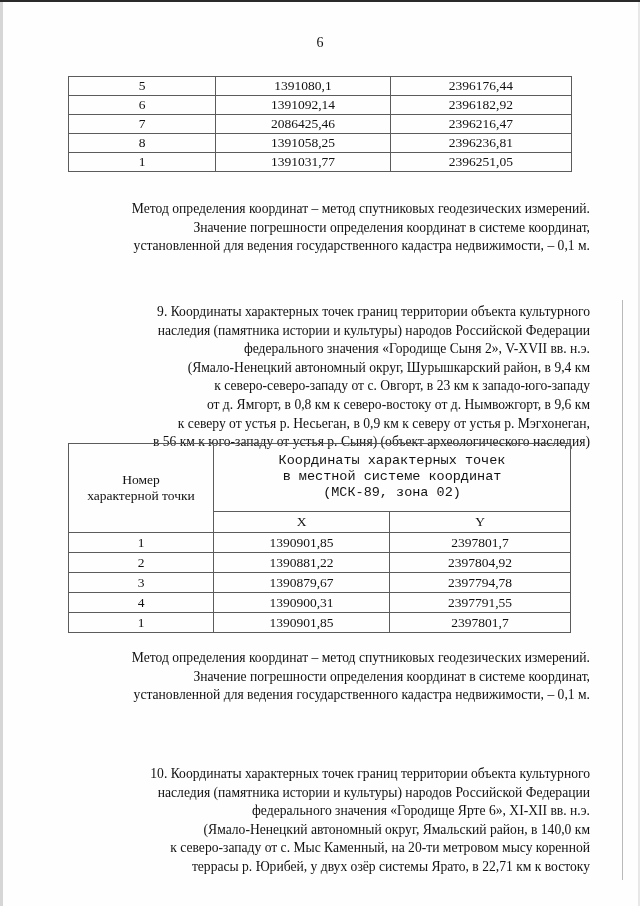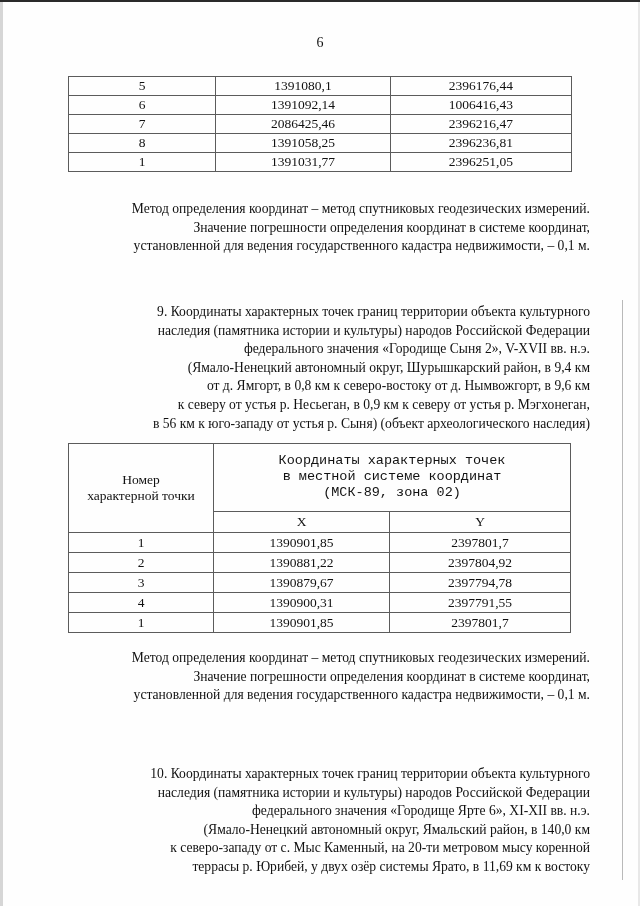--- a/index.html
+++ b/index.html
@@ -132,21 +132,21 @@
     </colgroup>
     <tbody>
       <tr>
         <td>5</td>
         <td>1391080,1</td>
         <td>2396176,44</td>
       </tr>
       <tr>
         <td>6</td>
         <td>1391092,14</td>
-        <td>1006416,43</td>
+        <td>2396182,92</td>
       </tr>
       <tr>
         <td>7</td>
         <td>2086425,46</td>
         <td>2396216,47</td>
       </tr>
       <tr>
         <td>8</td>
         <td>1391058,25</td>
         <td>2396236,81</td>
@@ -163,20 +163,21 @@
     <span class="ln">Метод определения координат – метод спутниковых геодезических измерений.</span>
     <span class="ln">Значение погрешности определения координат в системе координат,</span>
     <span class="ln">установленной для ведения государственного кадастра недвижимости, – 0,1 м.</span>
   </div>
 
   <div id="para-item-9" class="para">
     <span class="ln">9. Координаты характерных точек границ территории объекта культурного</span>
     <span class="ln">наследия (памятника истории и культуры) народов Российской Федерации</span>
     <span class="ln">федерального значения «Городище Сыня 2», V-XVII вв. н.э.</span>
     <span class="ln">(Ямало-Ненецкий автономный округ, Шурышкарский район, в 9,4 км</span>
+    <span class="ln">к северо-северо-западу от с. Овгорт, в 23 км к западо-юго-западу</span>
     <span class="ln">от д. Ямгорт, в 0,8 км к северо-востоку от д. Нымвожгорт, в 9,6 км</span>
     <span class="ln">к северу от устья р. Несьеган, в 0,9 км к северу от устья р. Мэгхонеган,</span>
     <span class="ln">в 56 км к юго-западу от устья р. Сыня) (объект археологического наследия)</span>
   </div>
 
   <table id="table-coords-main" class="doc-table outer-dark">
     <colgroup>
       <col style="width:145px">
       <col style="width:176px">
       <col style="width:181px">
@@ -230,16 +231,16 @@
     <span class="ln">Значение погрешности определения координат в системе координат,</span>
     <span class="ln">установленной для ведения государственного кадастра недвижимости, – 0,1 м.</span>
   </div>
 
   <div id="para-item-10" class="para">
     <span class="ln">10. Координаты характерных точек границ территории объекта культурного</span>
     <span class="ln">наследия (памятника истории и культуры) народов Российской Федерации</span>
     <span class="ln">федерального значения «Городище Ярте 6», XI-XII вв. н.э.</span>
     <span class="ln">(Ямало-Ненецкий автономный округ, Ямальский район, в 140,0 км</span>
     <span class="ln">к северо-западу от с. Мыс Каменный, на 20-ти метровом мысу коренной</span>
-    <span class="ln">террасы р. Юрибей, у двух озёр системы Ярато, в 11,69 км к востоку</span>
+    <span class="ln">террасы р. Юрибей, у двух озёр системы Ярато, в 22,71 км к востоку</span>
   </div>
 
 </div>
 
 </body></html>

